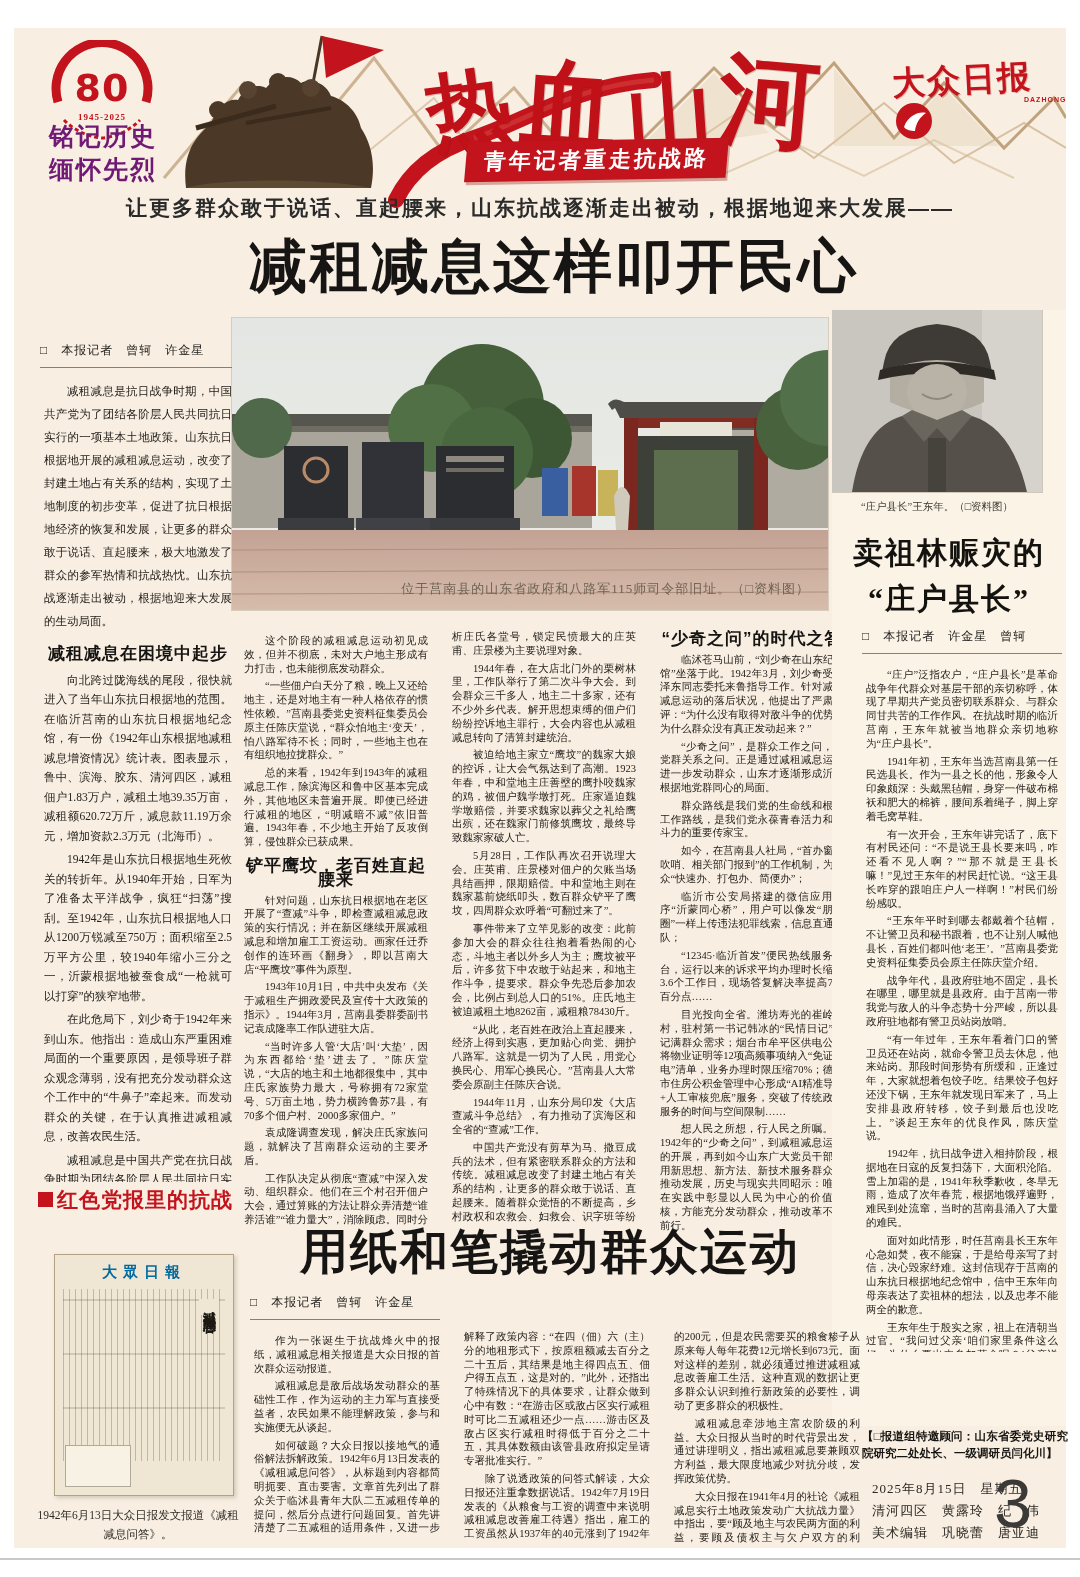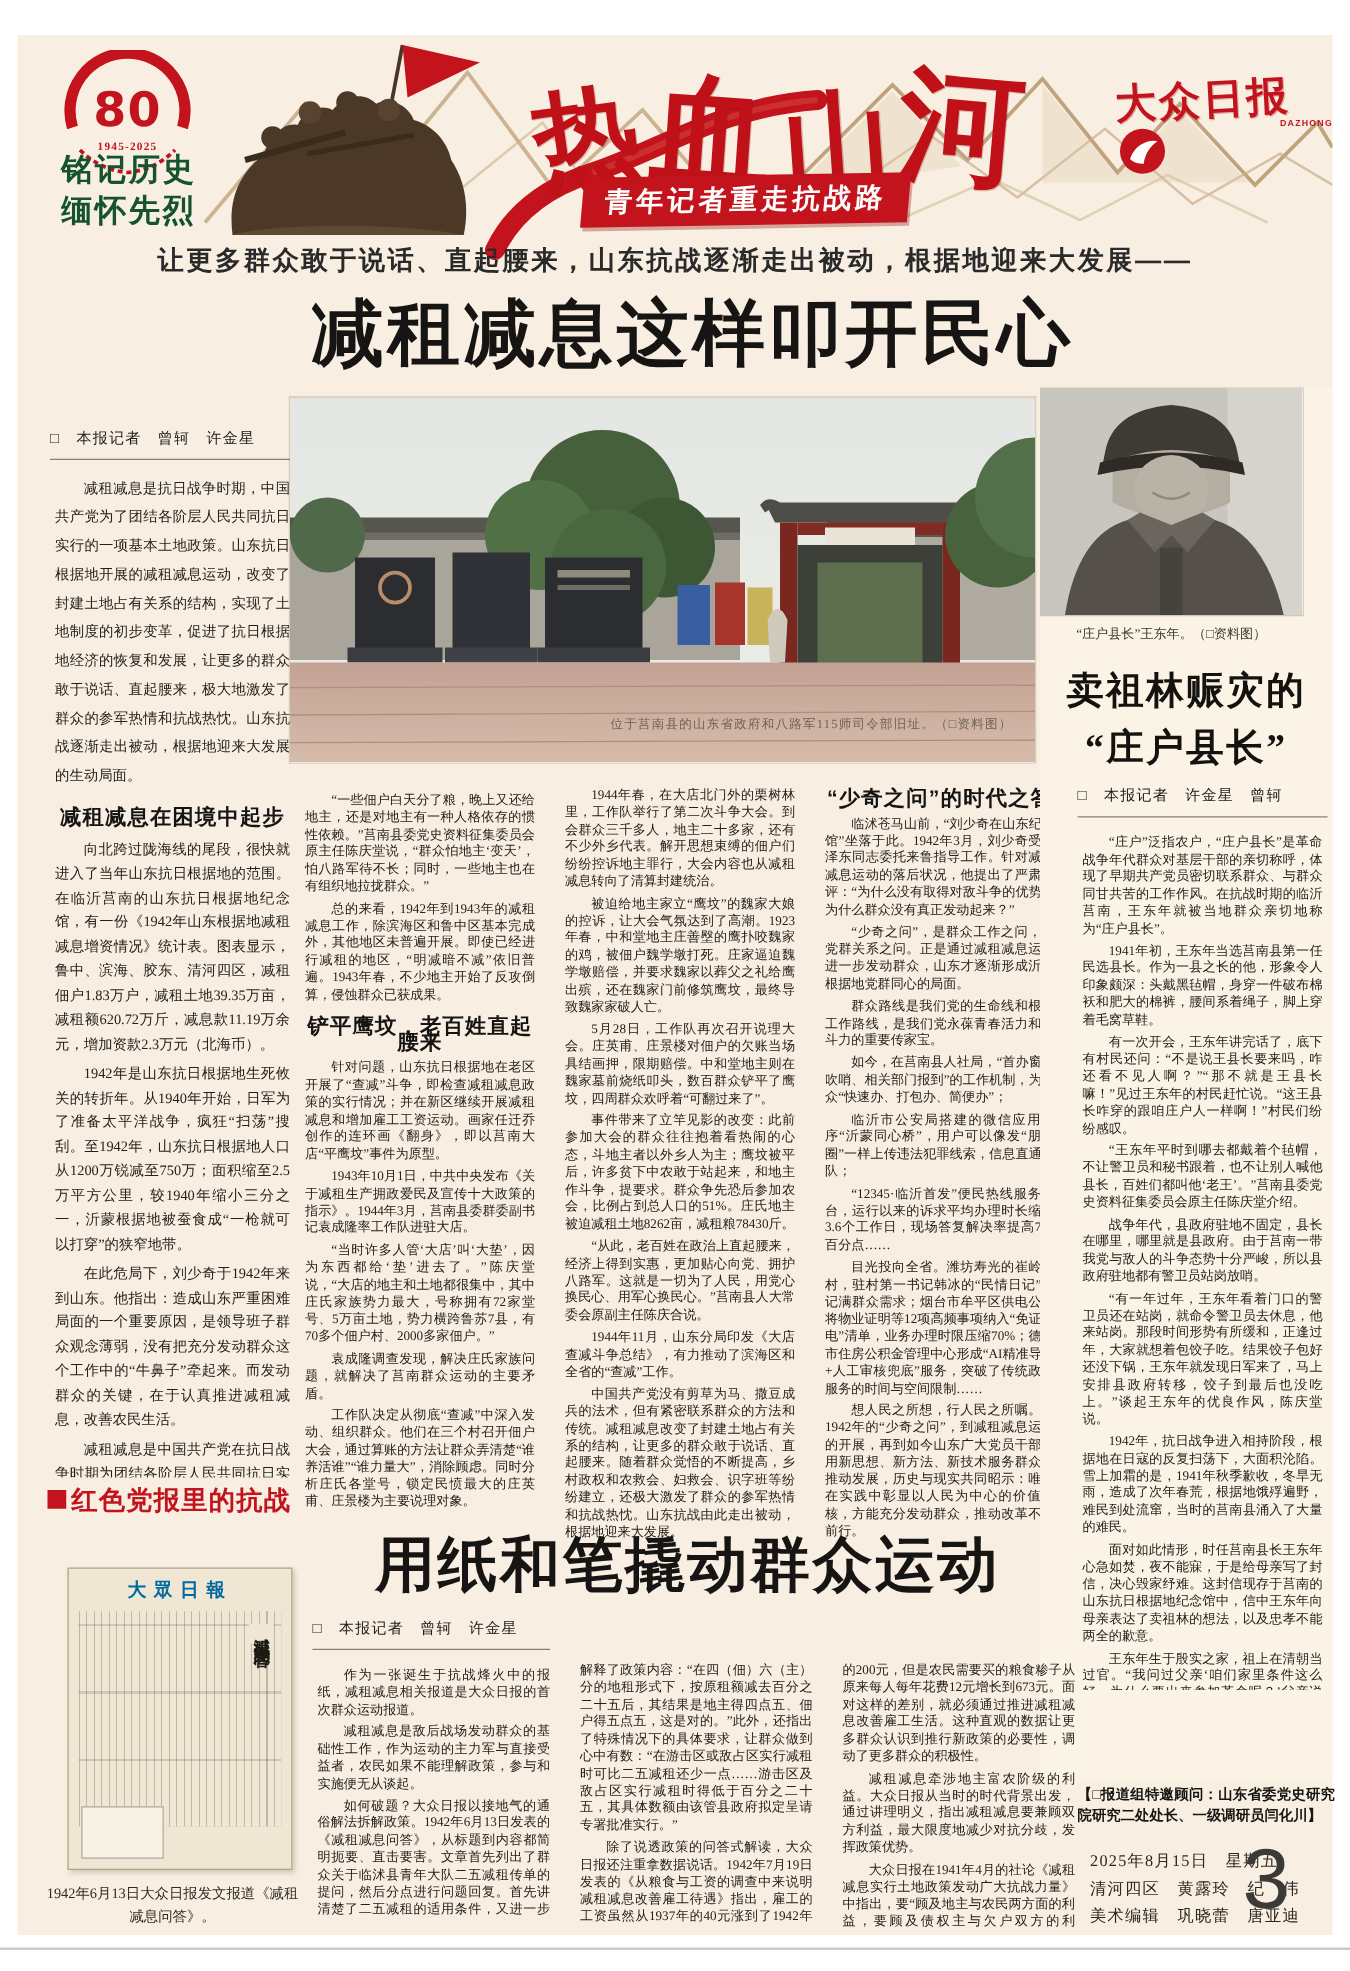--- a/index.html
+++ b/index.html
@@ -7,21 +7,21 @@
   .page{position:relative;width:1080px;height:1577px;background:#ffffff;overflow:hidden;}
   .paper{position:absolute;left:14px;top:28px;width:1052px;height:1520px;background:#f8efe2;}
 
   
   .banner{position:absolute;left:0;top:0;width:1052px;height:162px;overflow:visible;}
   .mountains{position:absolute;left:0;top:0;}
   .badge80{position:absolute;left:26px;top:12px;width:124px;height:104px;text-align:center;}
   .badge80 svg{position:absolute;left:0;top:0;}
   .badge-num{position:absolute;left:0;top:26px;width:124px;font-family:"DejaVu Sans","Liberation Sans",sans-serif;font-weight:bold;font-size:38px;color:#c3131c;letter-spacing:1px;}
   .badge-years{position:absolute;left:0;top:72px;width:124px;font-size:9px;color:#c3131c;font-weight:bold;letter-spacing:1px;}
-  .slogan{position:absolute;left:14px;top:92px;width:150px;text-align:center;color:#14532d;font-weight:bold;font-size:25px;line-height:33px;letter-spacing:2px;font-family:"Liberation Serif",serif;}
+  .slogan{position:absolute;left:14px;top:92px;width:150px;text-align:center;color:#701a75;font-weight:bold;font-size:25px;line-height:33px;letter-spacing:2px;font-family:"Liberation Serif",serif;}
   .soldiers{position:absolute;left:112px;top:0px;}
   .road-svg{position:absolute;left:300px;top:0px;}
   .main-title{position:absolute;left:405px;top:2px;width:420px;height:140px;}
   .main-title span{position:absolute;color:#bf1117;font-weight:bold;font-family:"DejaVu Serif","Liberation Serif",serif;text-shadow:1px 1px 0 rgba(120,20,20,.25);}
   .tc0{left:8px;top:22px;font-size:84px;transform:rotate(-8deg);}
   .tc1{left:102px;top:12px;font-size:96px;transform:rotate(4deg);}
   .tc2{left:208px;top:26px;font-size:86px;transform:rotate(-4deg);}
   .tc3{left:300px;top:6px;font-size:100px;transform:rotate(5deg);}
   .ribbon{position:absolute;left:452px;top:112px;background:#c3131c;color:#fff;font-family:"Liberation Sans","DejaVu Sans",sans-serif;font-weight:bold;font-size:22px;letter-spacing:3px;padding:5px 18px;transform:skewX(-6deg) rotate(-1deg);box-shadow:2px 3px 0 rgba(150,30,20,.35);}
   .brand{position:absolute;left:878px;top:30px;width:170px;}
@@ -44,21 +44,21 @@
   .col1 .lead{font-size:11.5px;line-height:23px;margin-bottom:6px;}
   .col1 .subhead{margin:14px 0 10px;}
   .flow2{position:absolute;left:226px;top:602px;width:400px;height:604px;column-count:2;column-gap:16px;column-fill:auto;overflow:hidden;}
   .col4{position:absolute;left:642px;top:602px;width:192px;height:604px;overflow:hidden;}
   .col4 .subhead{margin-top:2px;}
   .credit{text-align:right;text-indent:0;margin-top:8px;font-size:10.5px;}
 
   
   .main-photo{position:absolute;left:218px;top:290px;width:596px;height:292px;overflow:hidden;box-shadow:0 0 0 1px rgba(120,100,80,.25);}
   .main-photo svg{display:block;}
-  .photo-caption{position:absolute;right:18px;bottom:24px;font-size:10px;color:#6e6354;letter-spacing:1px;}
+  .photo-caption{position:absolute;right:18px;bottom:12px;font-size:13px;color:#6e6354;letter-spacing:1px;}
 
   
   .sidebar{position:absolute;left:818px;top:282px;width:234px;height:1116px;overflow:hidden;background:#faf3e6;}
   .portrait{width:210px;height:182px;overflow:hidden;box-shadow:0 0 0 1px rgba(110,100,85,.3);}
   .sb-photo-caption{width:210px;text-align:center;font-size:10.5px;color:#3a372f;margin:8px 0 2px;}
   .sb-headline{margin:16px 0 8px;text-align:center;font-size:30px;line-height:46px;font-weight:bold;color:#14120f;letter-spacing:2px;font-family:"Liberation Serif","DejaVu Serif",serif;}
   .sb-body{margin-left:30px;width:200px;}
   .sb-body .byline{margin-bottom:10px;}
   .sb-paras{height:688px;overflow:hidden;}
   .advisor{position:absolute;left:848px;top:1400px;width:206px;font-size:11.5px;line-height:17px;font-weight:bold;color:#171512;text-align:justify;}
@@ -210,20 +210,21 @@
         <rect x="0" y="212" width="596" height="80" fill="url(#pave)"></rect>
         <line x1="0" y1="232" x2="596" y2="230" stroke="#b08f7e" stroke-width="1"></line>
         <line x1="0" y1="254" x2="596" y2="251" stroke="#b08f7e" stroke-width="1"></line>
         <line x1="0" y1="276" x2="596" y2="274" stroke="#b08f7e" stroke-width="1"></line>
       </svg>
       <div class="photo-caption">位于莒南县的山东省政府和八路军115师司令部旧址。（□资料图）</div>
     </div>
 
     <div class="flow2 body-text">
       <div>
+          <p class="para">这个阶段的减租减息运动初见成效，但并不彻底，未对大户地主形成有力打击，也未能彻底发动群众。</p>
           <p class="para">“一些佃户白天分了粮，晚上又还给地主，还是对地主有一种人格依存的惯性依赖。”莒南县委党史资料征集委员会原主任陈庆堂说，“群众怕地主‘变天’，怕八路军待不长；同时，一些地主也在有组织地拉拢群众。”</p>
           <p class="para">总的来看，1942年到1943年的减租减息工作，除滨海区和鲁中区基本完成外，其他地区未普遍开展。即使已经进行减租的地区，“明减暗不减”依旧普遍。1943年春，不少地主开始了反攻倒算，侵蚀群众已获成果。</p>
         </div>
       <h3 class="subhead">铲平鹰坟，老百姓直起腰来</h3>
       <div>
           <p class="para">针对问题，山东抗日根据地在老区开展了“查减”斗争，即检查减租减息政策的实行情况；并在新区继续开展减租减息和增加雇工工资运动。画家任迁乔创作的连环画《翻身》，即以莒南大店“平鹰坟”事件为原型。</p>
           <p class="para">1943年10月1日，中共中央发布《关于减租生产拥政爱民及宣传十大政策的指示》。1944年3月，莒南县委群委副书记袁成隆率工作队进驻大店。</p>
           <p class="para">“当时许多人管‘大店’叫‘大垫’，因为东西都给‘垫’进去了。”陈庆堂说，“大店的地主和土地都很集中，其中庄氏家族势力最大，号称拥有72家堂号、5万亩土地，势力横跨鲁苏7县，有70多个佃户村、2000多家佃户。”</p>
           <p class="para">袁成隆调查发现，解决庄氏家族问题，就解决了莒南群众运动的主要矛盾。</p>
           <p class="para">工作队决定从彻底“查减”中深入发动、组织群众。他们在三个村召开佃户大会，通过算账的方法让群众弄清楚“谁养活谁”“谁力量大”，消除顾虑。同时分析庄氏各堂号，锁定民愤最大的庄英甫、庄景楼为主要说理对象。</p>

